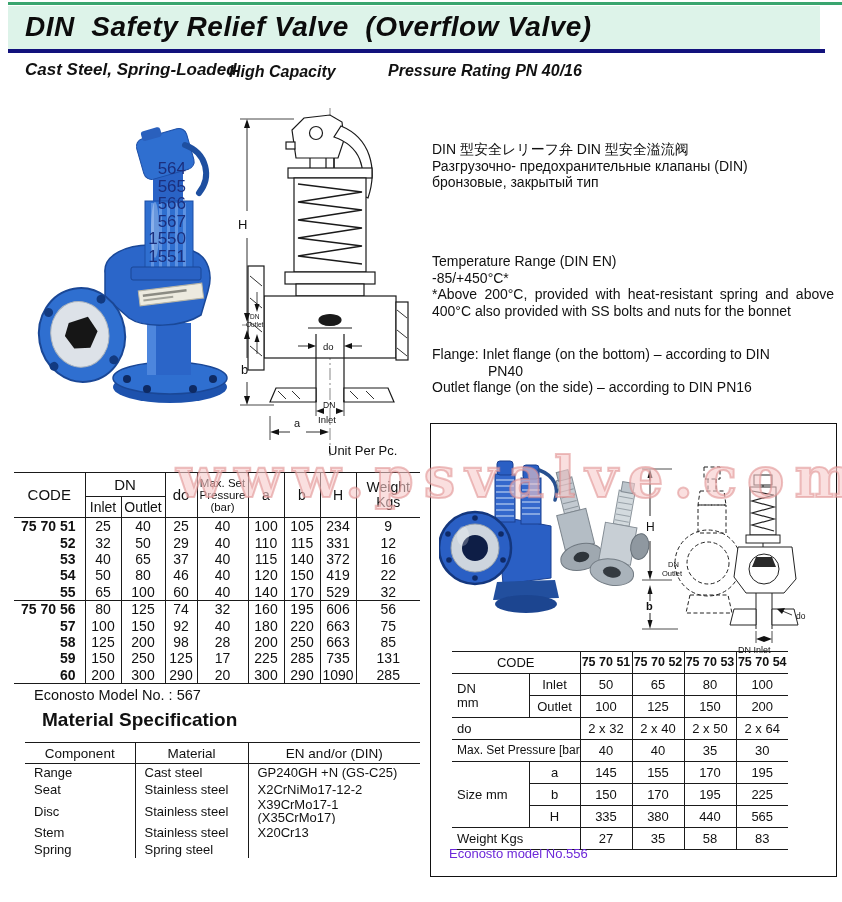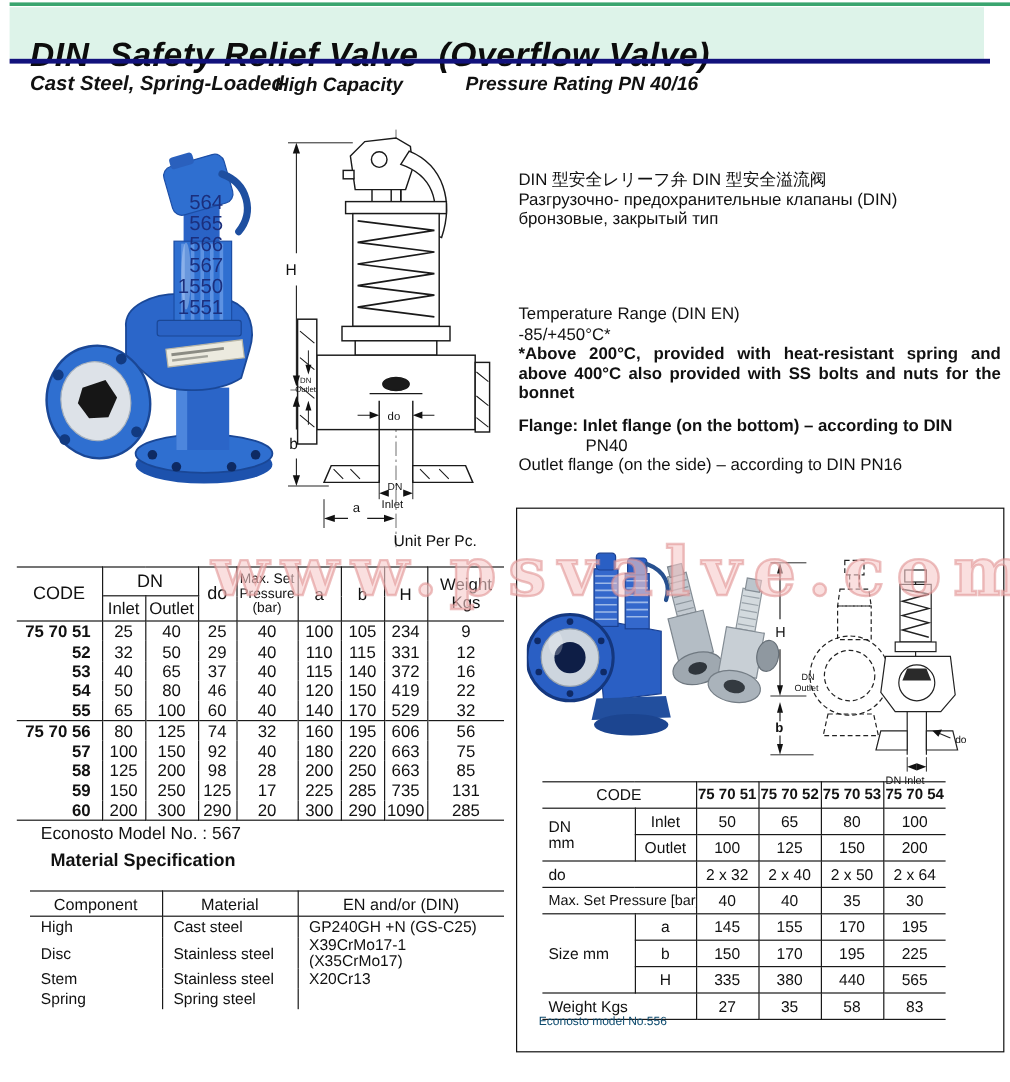--- a/index.html
+++ b/index.html
@@ -2,32 +2,32 @@
 <html><head>
 <meta charset="utf-8">
 <style>
   html,body{margin:0;padding:0;background:#fff;}
   #page{position:relative;width:842px;height:902px;background:#fff;overflow:hidden;
         font-family:"Liberation Sans",sans-serif;color:#111;}
   
   .top-green-line{position:absolute;left:8px;top:2px;width:834px;height:3px;background:#3aa56f;}
   .title-band{position:absolute;left:8px;top:6px;width:812px;height:43px;background:#ddf3e9;}
   .page-title{position:absolute;left:25px;top:11px;font-size:28px;font-weight:bold;font-style:italic;
-              white-space:pre;letter-spacing:.5px;color:#0c0c0c;margin-top:19px;}
+              white-space:pre;letter-spacing:.5px;color:#0c0c0c;}
   .navy-rule{position:absolute;left:8px;top:49px;width:817px;height:4px;background:#12127c;}
   .sub{position:absolute;top:60px;font-size:17px;font-weight:bold;font-style:italic;}
   .sub1{left:25px;} .sub2{left:229px;top:63px;font-size:16px;} .sub3{left:388px;top:62px;font-size:16px;}
   
   .models{position:absolute;left:110px;top:160px;width:76px;text-align:right;
           color:#1b2f7d;font-size:17px;line-height:17.6px;}
   
   .info{position:absolute;left:432px;top:141px;width:402px;font-size:14px;line-height:16.5px;}
   .info .blk{position:absolute;left:0;width:402px;}
   .blk-desc{top:0;} .blk-temp{top:112px;} .blk-flange{top:205px;}
-  .just{text-align:justify;font-weight:bold;}
+  .just{text-align:justify;}
   .indent{padding-left:56px;}
   
   .watermark{position:absolute;left:176px;top:444px;z-index:9;pointer-events:none;
              font-family:"DejaVu Serif",serif;font-weight:bold;font-size:56px;letter-spacing:10px;
              color:rgba(246,201,201,.60);-webkit-text-stroke:2px rgba(223,140,140,.55);}
   
   table.tbl{border-collapse:collapse;table-layout:fixed;}
   table.tbl td,table.tbl th{padding:0;overflow:hidden;}
   
   .main-table-wrap{position:absolute;left:14px;top:472px;}
@@ -38,42 +38,42 @@
   .tbl-main .h-small{font-size:11.5px;} .tbl-main .h-big{font-size:15px;}
   .tbl-main tbody td{border-left:1.8px solid #1a1a1a;border-right:1.8px solid #1a1a1a;
                      border-top:none;border-bottom:none;height:16.4px;line-height:1;text-align:center;}
   .tbl-main tbody td:first-child{border-left:none;} .tbl-main tbody td:last-child{border-right:none;}
   .tbl-main tbody tr.sep td{border-top:1.8px solid #1a1a1a;}
   .tbl-main tbody tr.last td{border-bottom:1.8px solid #1a1a1a;}
   .tbl-main td.code{font-weight:bold;text-align:right;padding-right:9px;}
   .unit-label{position:absolute;left:328px;top:443px;font-size:13px;}
   .econ-note{position:absolute;left:34px;top:687px;font-size:14.5px;}
   
-  .mat-title{position:absolute;left:42px;top:709px;font-size:15px;font-weight:bold;}
+  .mat-title{position:absolute;left:42px;top:709px;font-size:19px;font-weight:bold;}
   .mat-wrap{position:absolute;left:25px;top:728px;margin-top:14px;}
   .tbl-mat{width:395px;font-size:13px;}
   .tbl-mat th{border:1.6px solid #1a1a1a;font-weight:normal;font-size:13.5px;text-align:center;height:20px;}
   .tbl-mat th:first-child{border-left:none;} .tbl-mat th:last-child{border-right:none;}
   .tbl-mat tbody td{border-left:1.6px solid #1a1a1a;border-right:1.6px solid #1a1a1a;border-top:none;border-bottom:none;
                     height:17px;line-height:1;text-align:left;padding-left:9px;}
   .tbl-mat tbody td:first-child{border-left:none;} .tbl-mat tbody td:last-child{border-right:none;}
   .tbl-mat tbody tr.last td{border-bottom:1.6px solid #1a1a1a;}
   
   .old-box{position:absolute;left:430px;top:423px;width:405px;height:452px;border:1.6px solid #111;}
   .old-title{position:absolute;left:88px;top:8px;width:230px;text-align:center;
              font-size:18px;font-weight:bold;}
   .old-table-wrap{position:absolute;left:21px;top:227px;}
   .tbl-old{width:336px;font-size:13px;}
   .tbl-old td{border:1.5px solid #1a1a1a;height:21px;line-height:1.05;text-align:center;}
   .tbl-old td:first-child{border-left:none;} .tbl-old td:last-child{border-right:none;}
   .tbl-old td.lbl{text-align:left;padding-left:5px;}
   .tbl-old td.code-c{text-align:center;padding-left:0;}
   .tbl-old td.code-v{font-weight:bold;font-size:12.5px;white-space:nowrap;}
   .tbl-old td.press{font-size:12px;white-space:nowrap;}
-  .old-note{position:absolute;left:18px;top:422px;font-size:10px;color:#0c4a6e;}
+  .old-note{position:absolute;left:18px;top:422px;font-size:13px;color:#6d28d9;}
   
   svg text{font-family:"Liberation Sans",sans-serif;fill:#111;}
   .ph{position:absolute;}
 </style>
 </head>
 <body>
 
 <div id="page">
 
   <div class="top-green-line"></div>
@@ -393,23 +393,28 @@
         </colgroup>
       <thead>
         <tr>
           <th>Component</th>
           <th>Material</th>
           <th>EN and/or (DIN)</th>
         </tr>
       </thead>
       <tbody>
         <tr>
-            <td>High</td>
+            <td>Range</td>
             <td>Cast steel</td>
             <td>GP240GH +N (GS-C25)</td>
+          </tr>
+        <tr>
+            <td>Seat</td>
+            <td>Stainless steel</td>
+            <td>X2CrNiMo17-12-2</td>
           </tr>
         <tr>
             <td>Disc</td>
             <td>Stainless steel</td>
             <td>X39CrMo17-1 (X35CrMo17)</td>
           </tr>
         <tr>
             <td>Stem</td>
             <td>Stainless steel</td>
             <td>X20Cr13</td>

